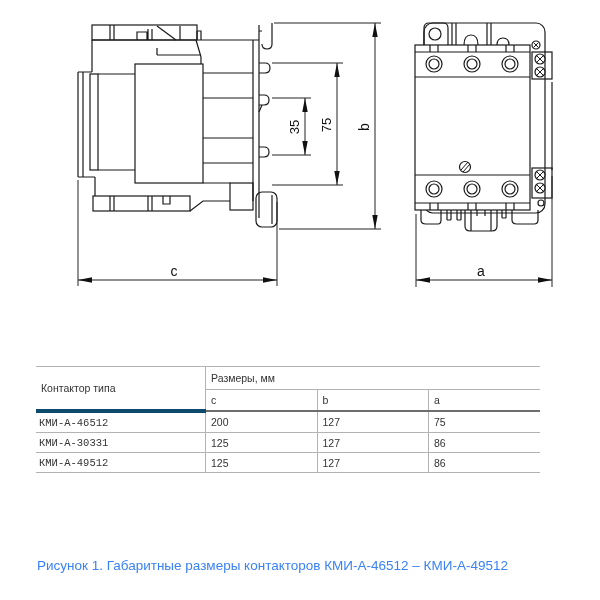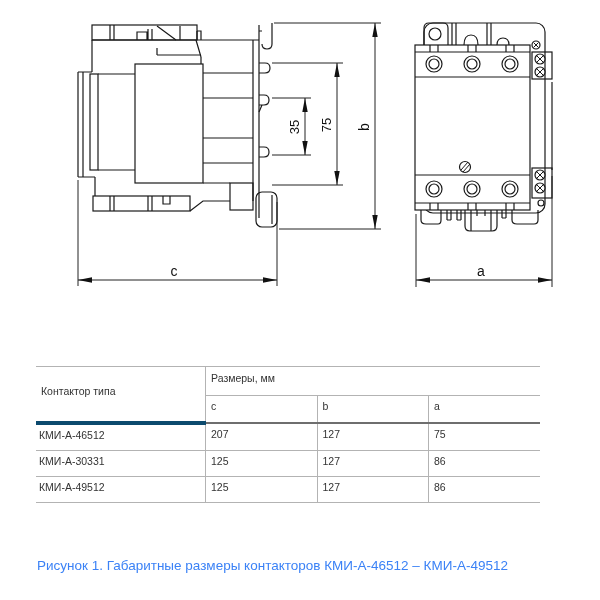--- a/index.html
+++ b/index.html
@@ -6,29 +6,29 @@
   .page{position:relative;width:600px;height:600px;background:#ffffff;overflow:hidden;
         font-family:"Liberation Sans",sans-serif;color:#222;}
   .drawing{position:absolute;left:0;top:0;width:600px;height:340px;}
   svg text{font-family:"Liberation Sans",sans-serif;fill:#111;}
   .dim-num{font-size:13px;}
   .dim-letter{font-size:14px;}
 
   .table-wrap{position:absolute;left:36px;top:366px;width:504px;}
   table.dims{border-collapse:collapse;width:504px;table-layout:fixed;
              border-top:1px solid #b3b3b3;font-size:10.5px;color:#333;}
-  table.dims td{padding:0 0 6px 5px;vertical-align:middle;font-weight:normal;}
+  table.dims td{padding:0 0 0 5px;vertical-align:middle;font-weight:normal;}
   td.w1{width:164px;}td.w2{width:105px;}td.w3{width:107px;}td.w4{width:128px;}
   td.vline{border-left:1px solid #b3b3b3;}
   tr.r-head td{height:22px;}
   td.group{border-bottom:1px solid #b3b3b3;}
   tr.r-sub td{height:20px;border-bottom:2px solid #6e6e6e;}
   td.typecell{border-bottom:4px solid #0c4a6e;padding-left:3px;}
   tr.r-data td{height:19px;border-bottom:1px solid #b3b3b3;}
-  tr.r-data td.first{padding-left:3px;}
+  tr.r-data td.first{padding-left:3px;font-family:Liberation Mono, monospace;}
 
   .caption{position:absolute;left:37px;top:558px;font-size:13.5px;color:#3b82f6;}
 </style>
 </head>
 <body>
 
 <div class="page">
 
   <svg class="drawing" viewBox="0 0 600 340" xmlns="http://www.w3.org/2000/svg">
 
@@ -163,21 +163,21 @@
         <td class="w1 typecell" rowspan="2">Контактор типа</td>
         <td class="group vline" colspan="3">Размеры, мм</td>
       </tr>
       <tr class="r-sub">
         <td class="w2 vline">c</td>
         <td class="w3 vline">b</td>
         <td class="w4 vline">a</td>
       </tr>
       <tr class="r-data">
         <td class="first">КМИ-А-46512</td>
-        <td class="vline">207</td>
+        <td class="vline">200</td>
         <td class="vline">127</td>
         <td class="vline">75</td>
       </tr>
       <tr class="r-data">
         <td class="first">КМИ-А-30331</td>
         <td class="vline">125</td>
         <td class="vline">127</td>
         <td class="vline">86</td>
       </tr>
       <tr class="r-data">

